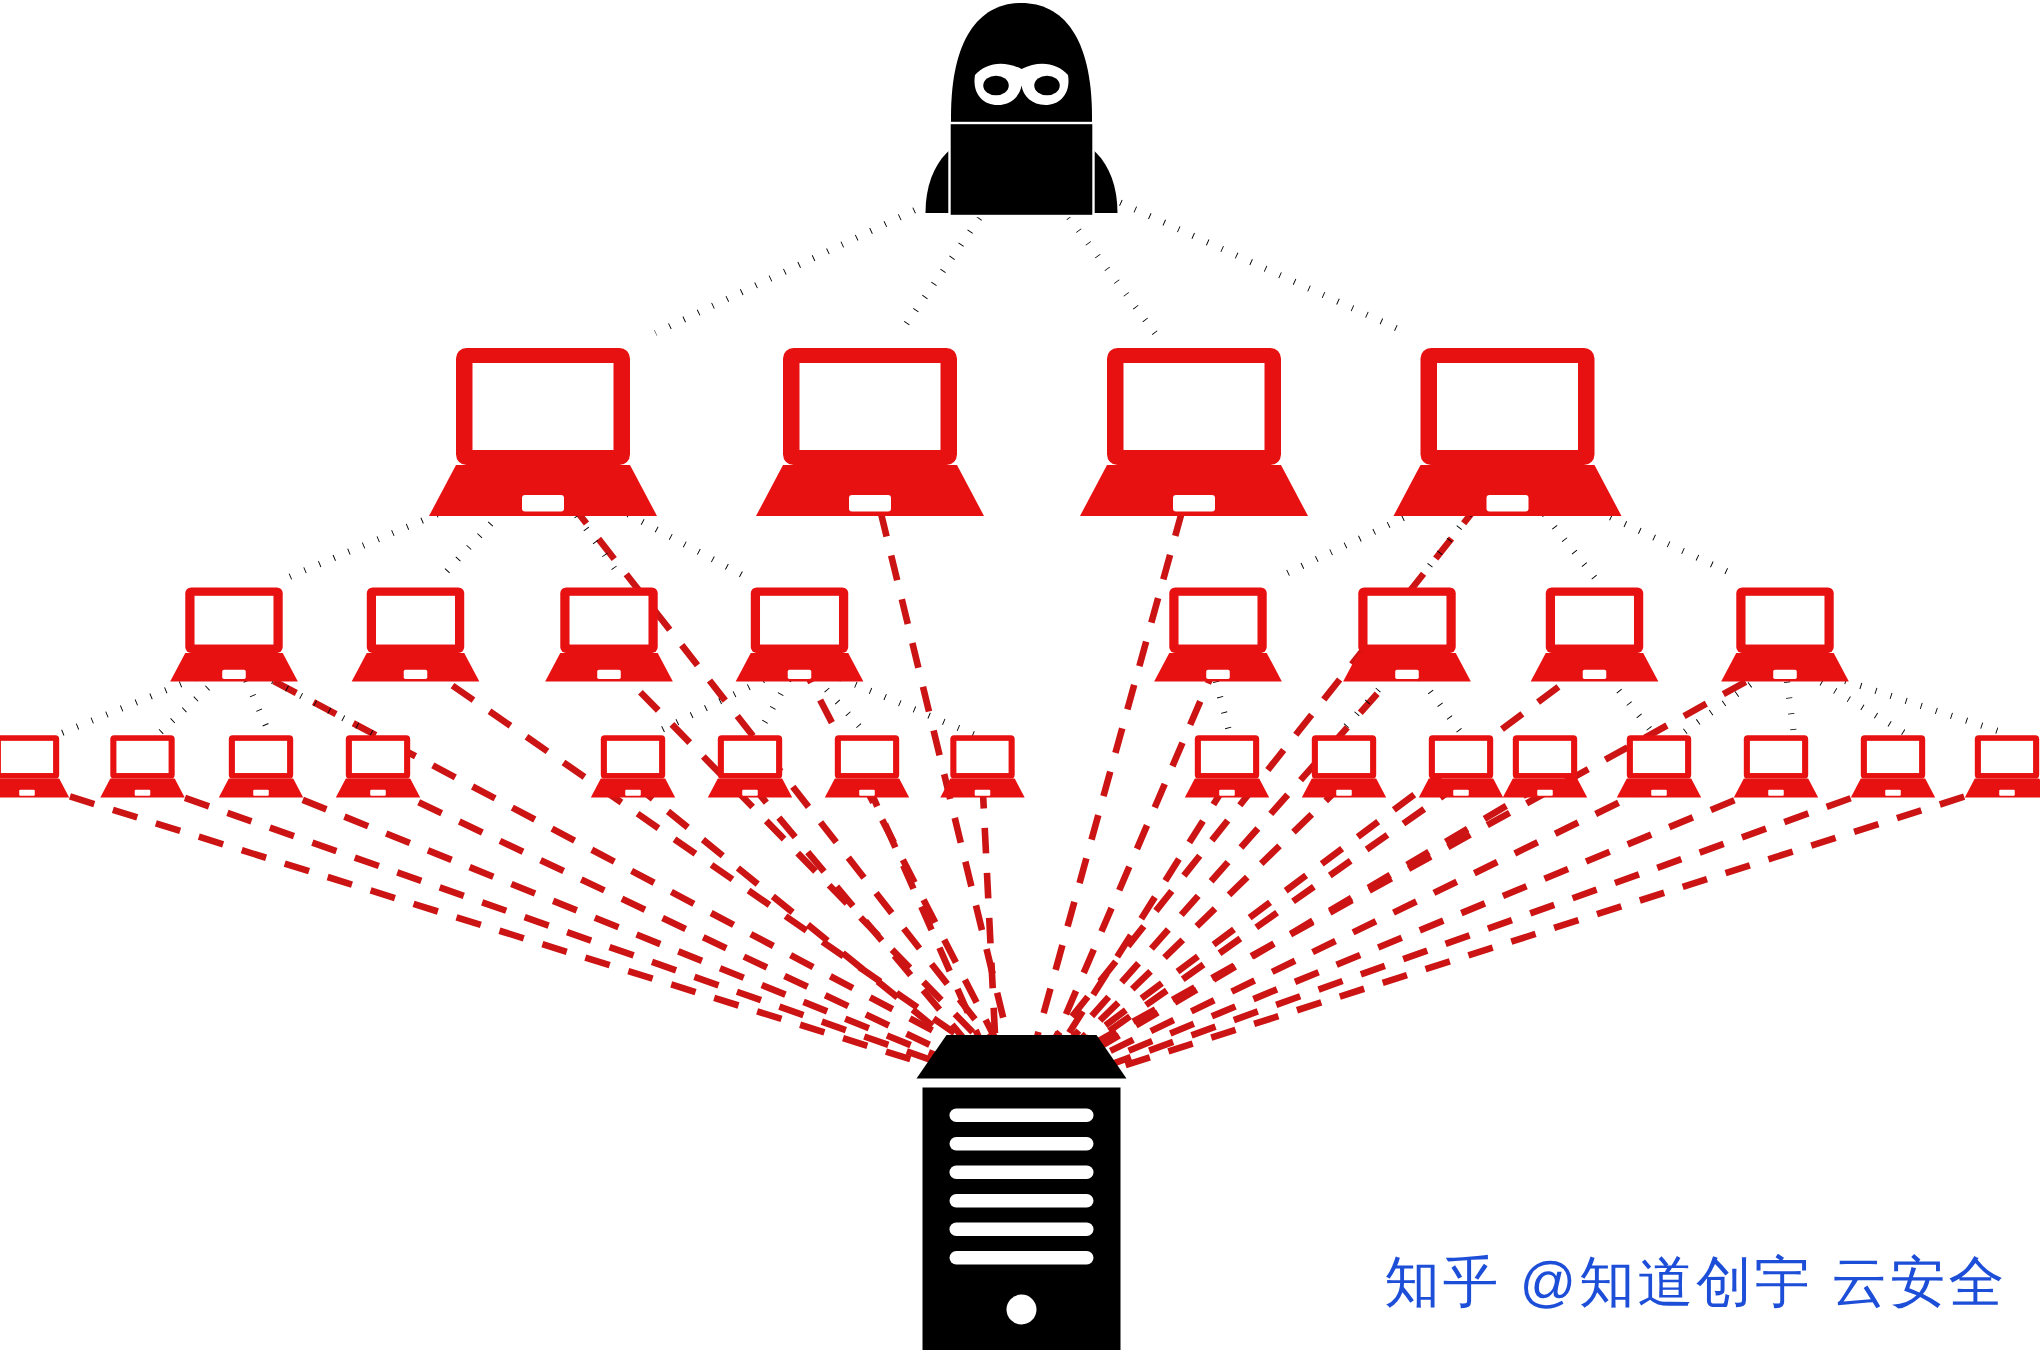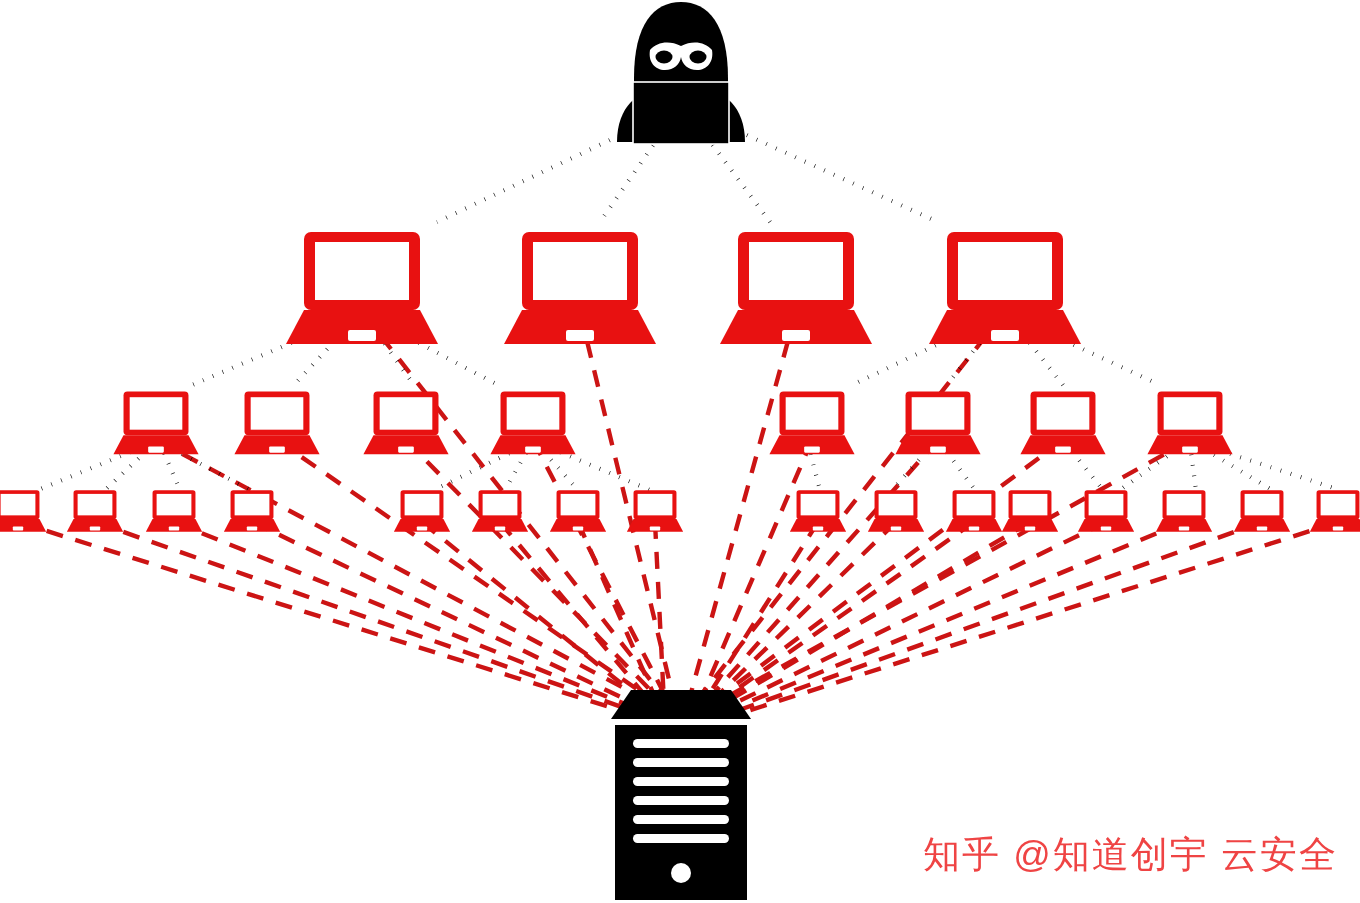--- a/index.html
+++ b/index.html
@@ -26,21 +26,21 @@
     height: 903px;
     display: block;
   }
   #watermark {
     position: absolute;
     right: 22px;
     bottom: 30px;
     font-family: "Liberation Sans", sans-serif;
     font-size: 37px;
     letter-spacing: 2px;
-    color: #ef4444;
+    color: #1d4ed8;
     white-space: nowrap;
     user-select: none;
     line-height: 1;
     margin-left: 30px;
   }
 </style>
 </head>
 <body>
 
 <div id="stage">

